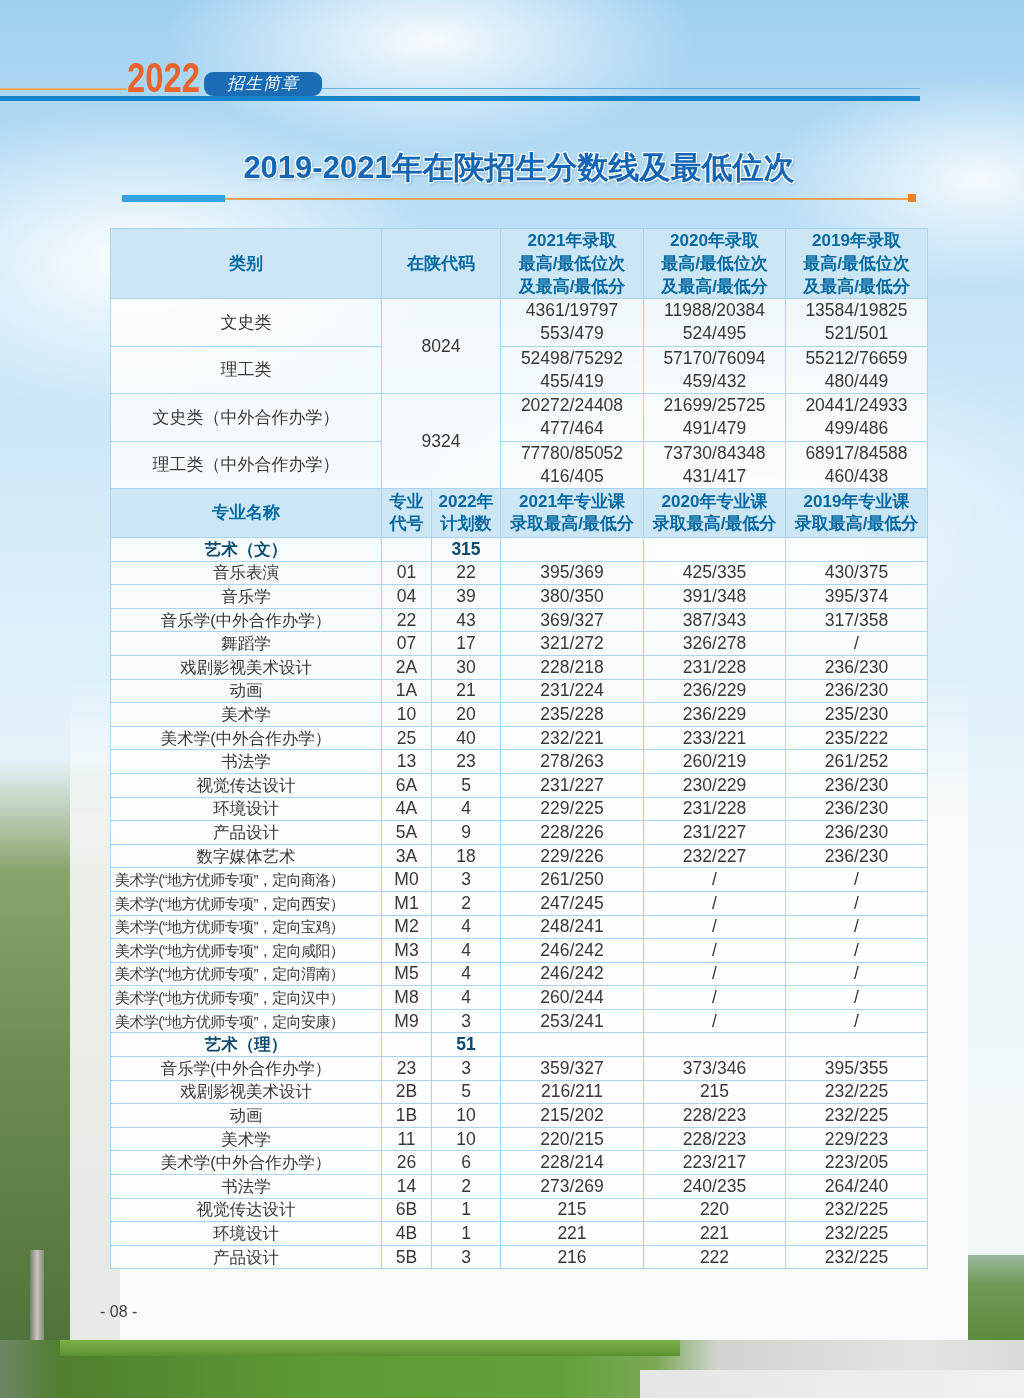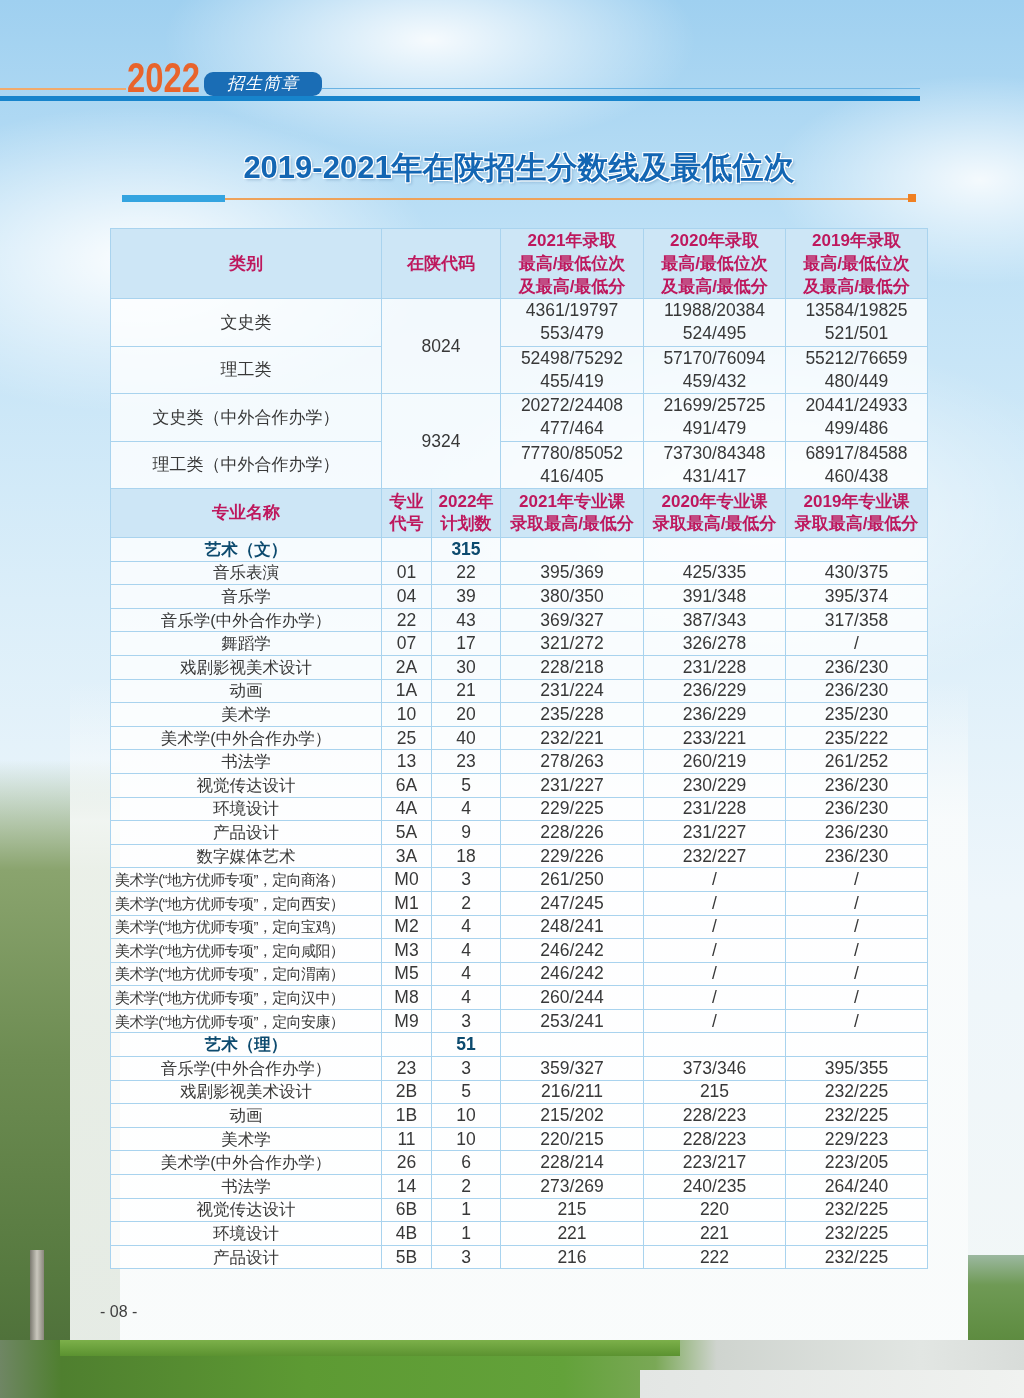--- a/index.html
+++ b/index.html
@@ -47,21 +47,21 @@
   .title{left:0;top:148px;width:1038px;text-align:center;font-size:31px;font-weight:bold;color:var(--title);line-height:40px;
     text-shadow:0 0 2px #fff,1px 1px 0 #fff,-1px -1px 0 #fff,1px -1px 0 #fff,-1px 1px 0 #fff,2px 2px 3px rgba(0,60,120,0.25)}
   .ul-blue{left:122px;top:195px;width:103px;height:7px;background:var(--bar-light)}
   .ul-orange{left:225px;top:198px;width:684px;height:1.5px;background:#eea25a}
   .ul-square{left:908px;top:194px;width:8px;height:8px;background:var(--accent-orange)}
 
   
   .tbl{position:absolute;left:110px;top:228px;width:817px;border-collapse:collapse;table-layout:fixed}
   .tbl td,.tbl th{border:1px solid var(--border);text-align:center;vertical-align:middle;padding:0;
     background:rgba(255,255,255,0.78);font-weight:normal;white-space:pre-line;overflow:hidden}
-  .tbl th{background:var(--hdr);color:#be185d;font-weight:bold;font-size:17px;line-height:23px}
+  .tbl th{background:var(--hdr);color:#0369a1;font-weight:bold;font-size:17px;line-height:23px}
   .tbl .h1 th{height:69px}
   .tbl .h2 th{height:49px;line-height:22px}
   .tbl .sum td{height:47.5px;font-size:17.5px;line-height:23px}
   .tbl .sum td.cat{font-size:17px}
   .tbl .mj td{height:23.6px;font-size:17.5px;line-height:21px;white-space:nowrap}
   .tbl .mj td.nm{font-size:16.5px}
   .tbl .mj td.tight{font-size:15px;letter-spacing:-0.6px;text-align:left;padding-left:4px}
   .tbl .mj.section td{font-weight:bold;color:#0c4a6e}
 
   .pagenum{left:100px;top:1302px;font-size:16px;color:#404040;line-height:20px}

